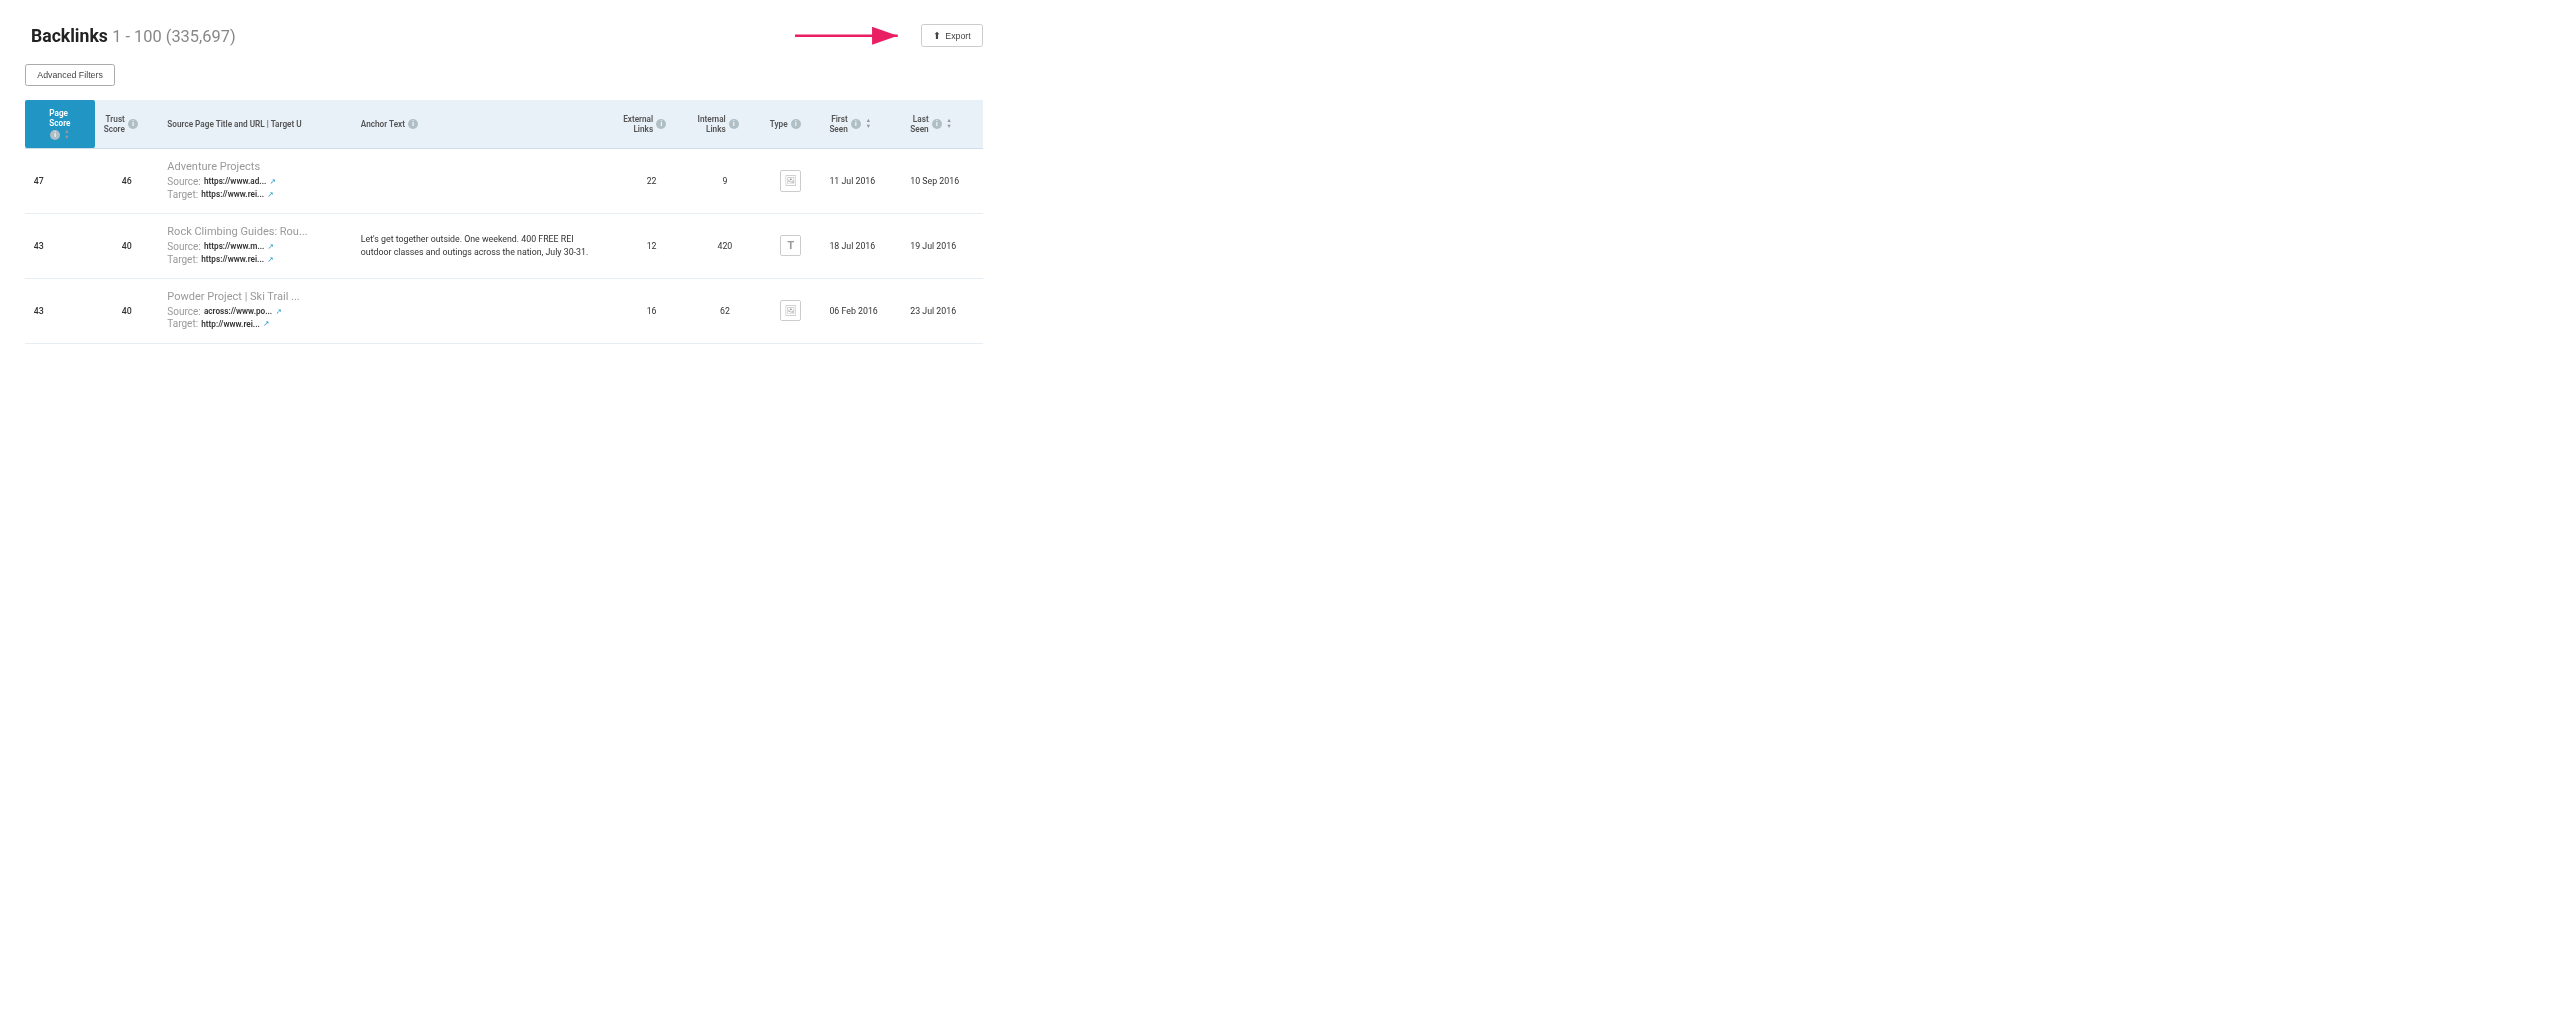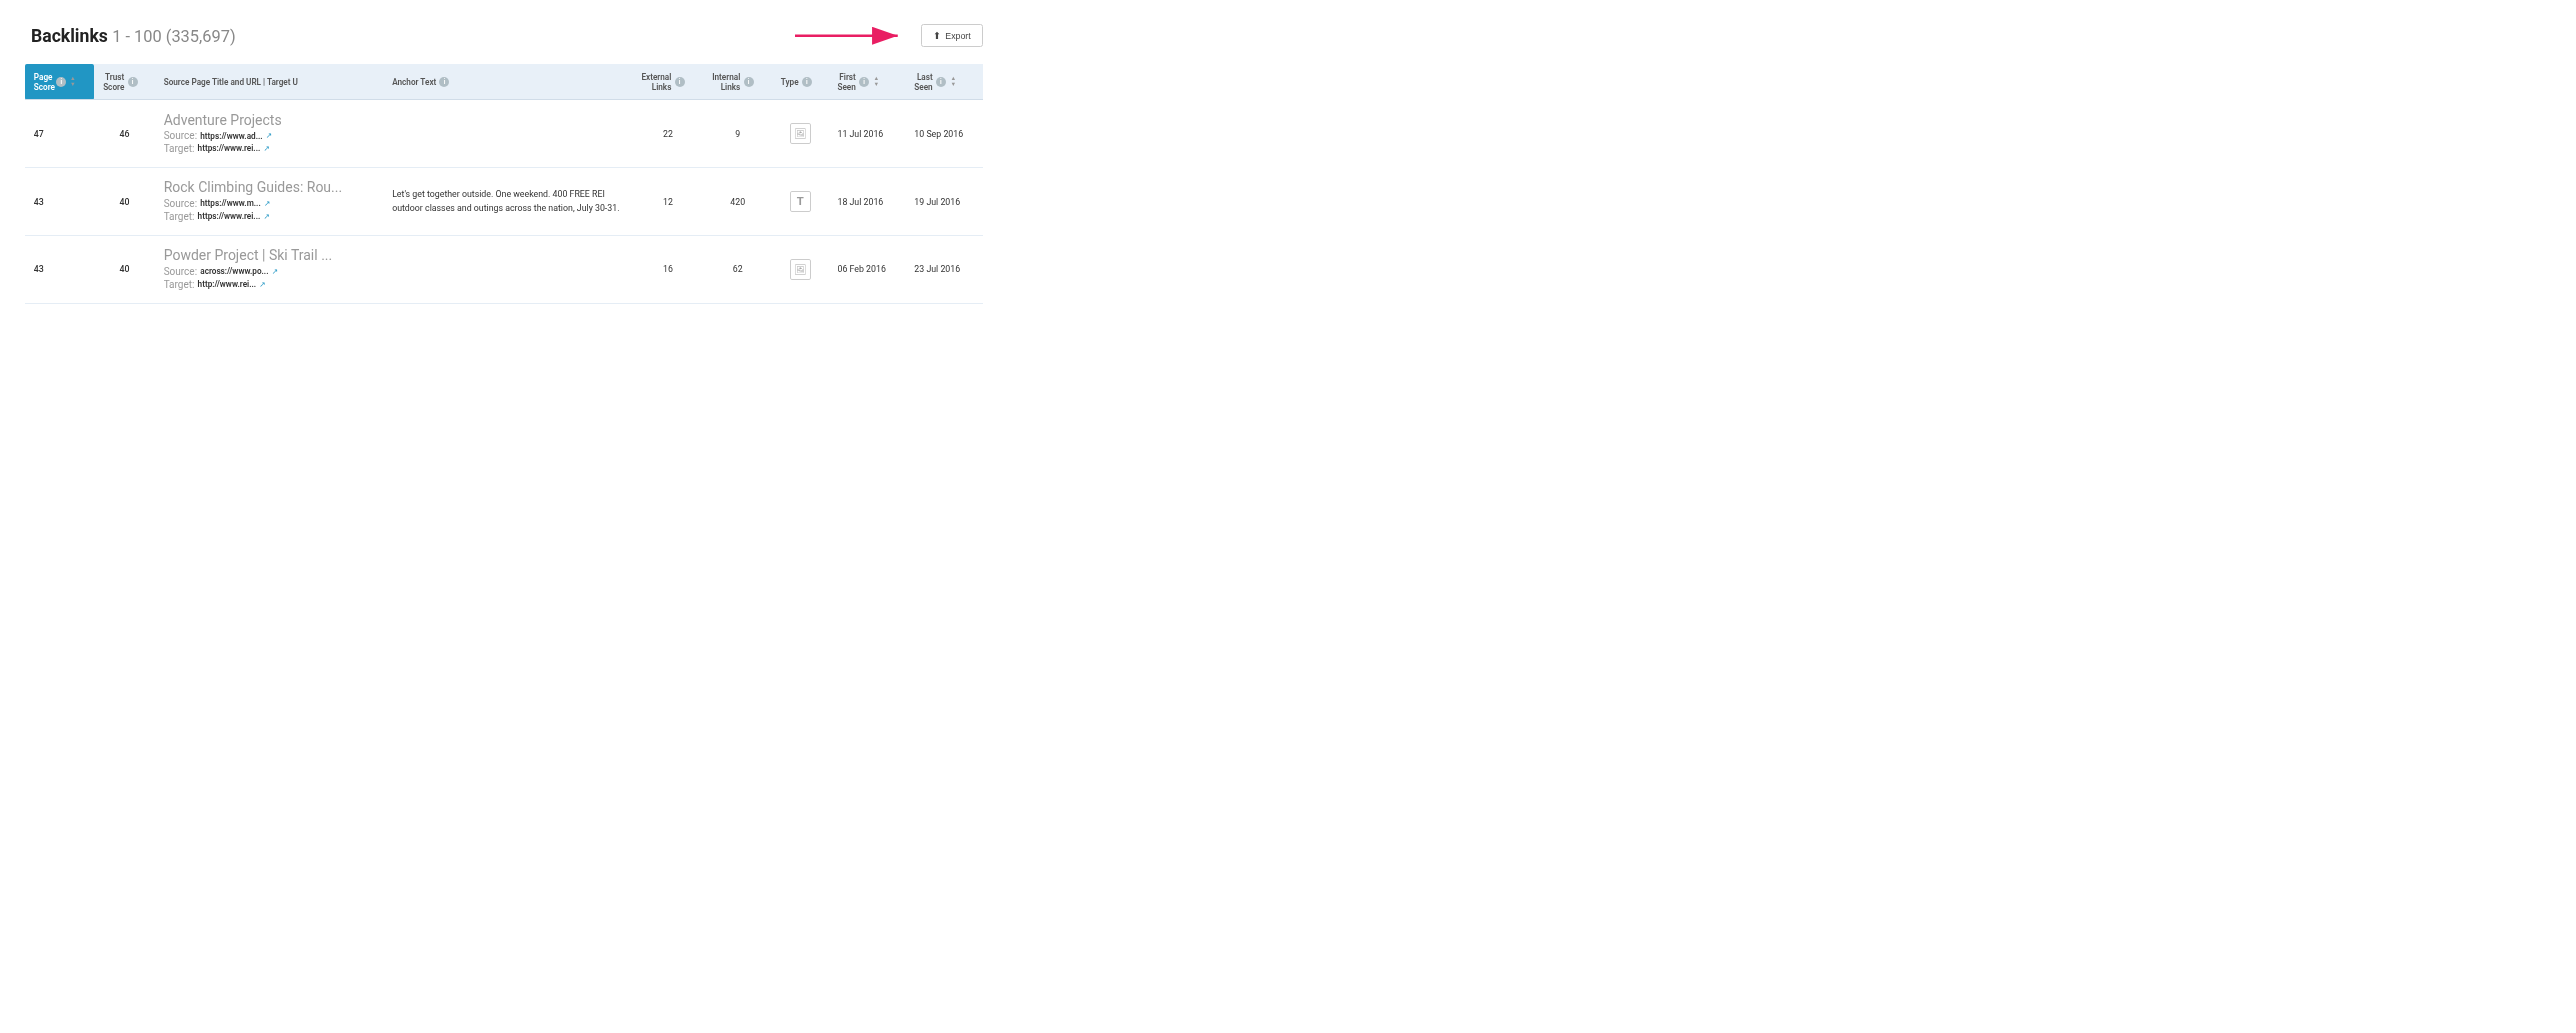--- a/index.html
+++ b/index.html
@@ -93,21 +93,21 @@
     }
     .th-page-score {
       background: #2196c4;
       color: #fff !important;
       border-radius: 1.9px;
       text-align: center;
       min-width: 57px;
     }
     .th-page-score .th-inner {
       display: flex;
-      flex-direction: row;
+      flex-direction: column;
       align-items: center;
       gap: 1.3px;
     }
     .th-info {
       display: flex;
       align-items: center;
       gap: 3.2px;
       text-align: right;
     }
     .info-icon {
@@ -148,21 +148,21 @@
       vertical-align: middle !important;
     }
     .td-trust {
       text-align: center;
       font-size: 12.6px;
       font-weight: 500;
       vertical-align: middle !important;
     }
     .source-title {
       color: #999;
-      font-size: 14px;
+      font-size: 11px;
       margin-bottom: 2.5px;
     }
     .source-url {
       color: #555;
       font-size: 8.2px;
       margin-bottom: 1.9px;
       display: flex;
       align-items: center;
       gap: 3.2px;
     }
@@ -234,20 +234,25 @@
           <line x1="0" y1="30" x2="200" y2="30" stroke="#e91e63" stroke-width="5" marker-end="url(#arrowhead)"></line>
         </svg>
       </div>
       <button class="export-button">
         <span class="export-icon">⬆</span>
         <span>Export</span>
       </button>
     </div>
   </div>
 
+  <div class="filters-row">
+    <button class="advanced-filters-btn">
+      <span>Advanced Filters</span>
+    </button>
+  </div>
 
   <table class="backlinks-table">
     <thead>
       <tr>
         <th class="th-page-score">
           <div class="th-inner">
             <span>Page<br>Score</span>
             <div style="display:flex;align-items:center;gap:2.5px;">
               <span class="info-icon">i</span>
               <span class="sort-arrows">▲<br>▼</span>

